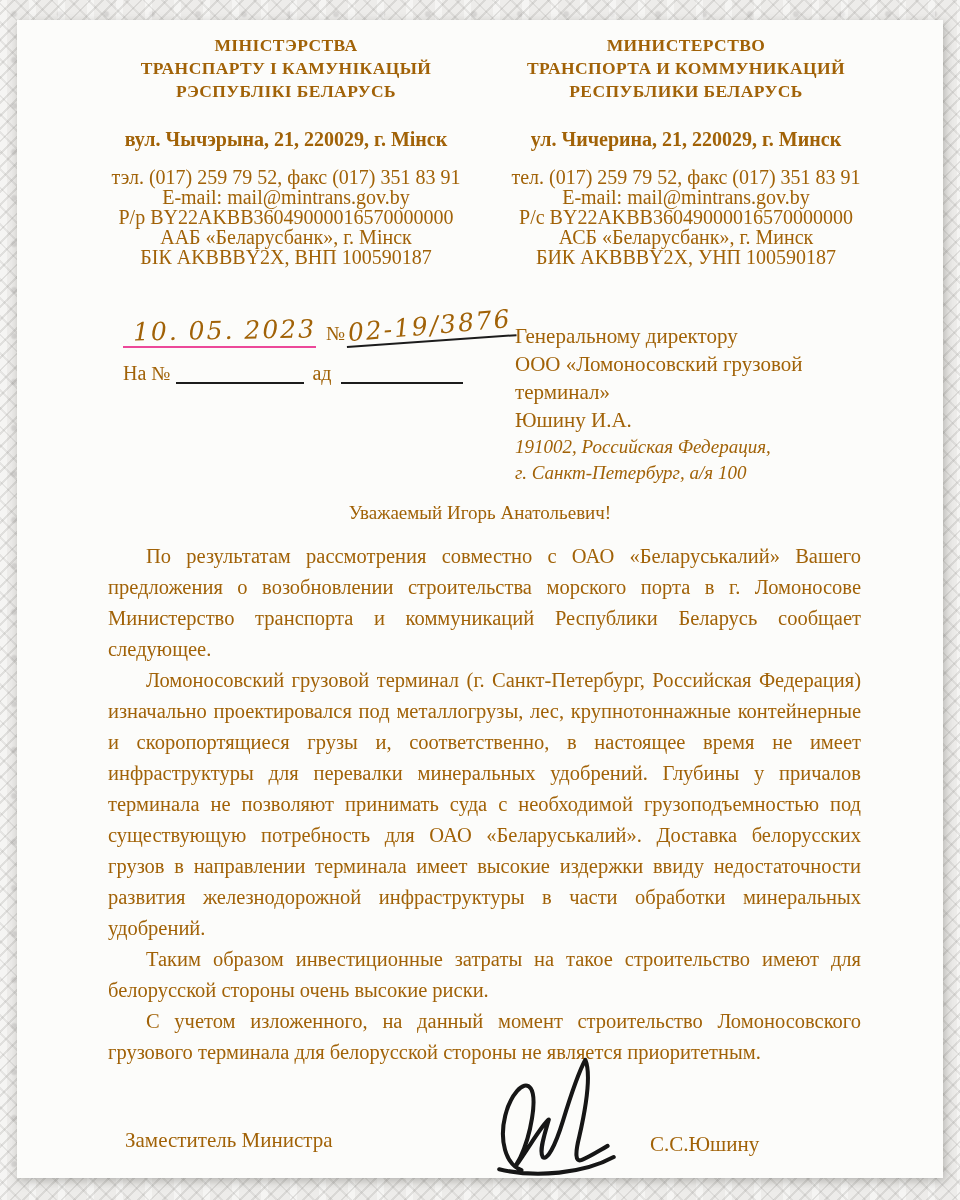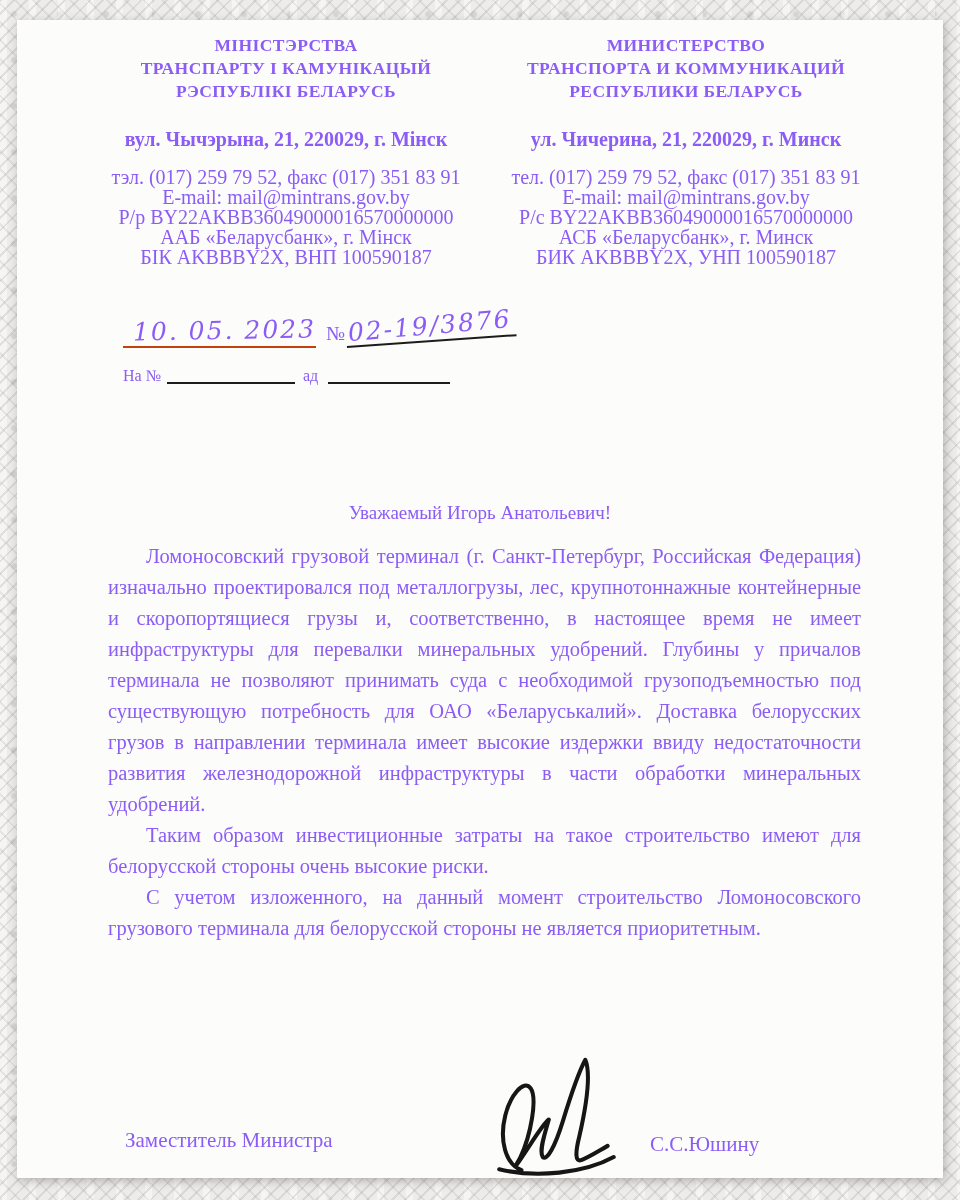--- a/index.html
+++ b/index.html
@@ -11,40 +11,40 @@
     background-image:
       repeating-linear-gradient(135deg, rgba(140,138,134,0.20) 0 2px, rgba(0,0,0,0) 2px 9px),
       repeating-linear-gradient(45deg, rgba(140,138,134,0.15) 0 2px, rgba(0,0,0,0) 2px 13px),
       repeating-linear-gradient(90deg, rgba(255,255,255,0.45) 0 7px, rgba(0,0,0,0) 7px 29px),
       radial-gradient(circle at 14px 14px, rgba(120,118,114,0.18) 2px, rgba(0,0,0,0) 4px);
     background-size:auto,auto,auto,46px 46px;
   }
   .page {
     position:absolute; left:17px; top:20px; width:926px; height:1158px;
     background:#fcfcfa; box-shadow:2px 3px 9px rgba(70,68,64,0.35);
-    color:#8b5cf6;
+    color:#a16207;
   }
   
   .lh-col { position:absolute; top:14px; width:382px; text-align:center; }
   .lh-col.left  { left:78px; }
   .lh-col.right { left:478px; }
   .org-line { font-weight:bold; font-size:17.5px; line-height:23px; letter-spacing:0.4px; }
   .lh-address  { margin-top:25px; font-size:20px; font-weight:bold; }
   .lh-contacts { margin-top:16px; font-size:20px; line-height:20px; }
   
   .ref-block { position:absolute; left:106px; top:282px; width:390px; font-size:21px; }
   .date-row { display:flex; align-items:flex-end; height:46px; }
-  .date-underline { width:208px; border-bottom:2px solid #c2410c; padding:0 0 1px 10px; }
+  .date-underline { width:208px; border-bottom:2px solid #ec4899; padding:0 0 1px 10px; }
   .number-wrap { display:flex; align-items:flex-end; margin-left:10px; }
   .num-label { font-size:20px; padding-bottom:3px; }
   .number-underline { border-bottom:2px solid #1c1c1c; transform:rotate(-4deg);
     transform-origin:left bottom; margin-left:2px; padding:0 4px 0 2px; }
   .hand { font-family:"DejaVu Serif",serif; font-style:italic; font-size:25px;
     letter-spacing:2px; display:inline-block; transform:rotate(-1deg); white-space:nowrap; }
-  .reply-row { display:flex; align-items:flex-end; margin-top:11px; font-size:16px; height:26px; }
+  .reply-row { display:flex; align-items:flex-end; margin-top:11px; font-size:20px; height:26px; }
   .blank-line { display:inline-block; border-bottom:2px solid #1c1c1c; height:24px; }
   .blank1 { width:128px; margin:0 8px 1px 6px; }
   .blank2 { width:122px; margin:0 0 1px 10px; }
   
   .recipient { position:absolute; left:498px; top:302px; width:400px;
     font-size:21px; line-height:28px; }
   .recipient .addr-line { font-style:italic; font-size:19px; line-height:26px; }
   
   .salutation { position:absolute; top:482px; left:0; width:100%;
     text-align:center; font-size:19px; }
@@ -102,24 +102,33 @@
         </div>
       </div>
       <div class="reply-row">
         <span>На №</span>
         <span class="blank-line blank1"></span>
         <span>ад</span>
         <span class="blank-line blank2"></span>
       </div>
     </div>
 
+    <div class="recipient">
+      <div>Генеральному директору</div>
+      <div>ООО «Ломоносовский грузовой</div>
+      <div>терминал»</div>
+      <div>Юшину И.А.</div>
+      <div class="addr-line">191002, Российская Федерация,</div>
+      <div class="addr-line">г. Санкт-Петербург, а/я 100</div>
+    </div>
 
     <div class="salutation">Уважаемый Игорь Анатольевич!</div>
 
     <div class="body-text">
+      <p>По результатам рассмотрения совместно с ОАО «Беларуськалий» Вашего предложения о возобновлении строительства морского порта в г. Ломоносове Министерство транспорта и коммуникаций Республики Беларусь сообщает следующее.</p>
       <p>Ломоносовский грузовой терминал (г. Санкт-Петербург, Российская Федерация) изначально проектировался под металлогрузы, лес, крупнотоннажные контейнерные и скоропортящиеся грузы и, соответственно, в настоящее время не имеет инфраструктуры для перевалки минеральных удобрений. Глубины у причалов терминала не позволяют принимать суда с необходимой грузоподъемностью под существующую потребность для ОАО «Беларуськалий». Доставка белорусских грузов в направлении терминала имеет высокие издержки ввиду недостаточности развития железнодорожной инфраструктуры в части обработки минеральных удобрений.</p>
       <p>Таким образом инвестиционные затраты на такое строительство имеют для белорусской стороны очень высокие риски.</p>
       <p>С учетом изложенного, на данный момент строительство Ломоносовского грузового терминала для белорусской стороны не является приоритетным.</p>
     </div>
 
     <div class="sig-title">Заместитель Министра</div>
     <svg class="sig-scribble" viewBox="0 0 150 125" aria-hidden="true">
       <path d="M36 116 C20 110 14 86 20 62 C25 42 38 26 45 35 C52 45 45 82 35 103 C32 109 29 113 31 111 C45 91 57 70 63 66 C59 80 53 97 57 103 C61 107 69 93 77 67 C85 41 93 18 99 7 C104 19 101 48 93 83 C89 99 89 108 95 106 C103 103 112 97 121 92 M14 115 C50 124 98 119 127 103" stroke="#161616" stroke-width="4" fill="none" stroke-linecap="round" stroke-linejoin="round"></path>
     </svg>
     <div class="sig-name">С.С.Юшину</div>

